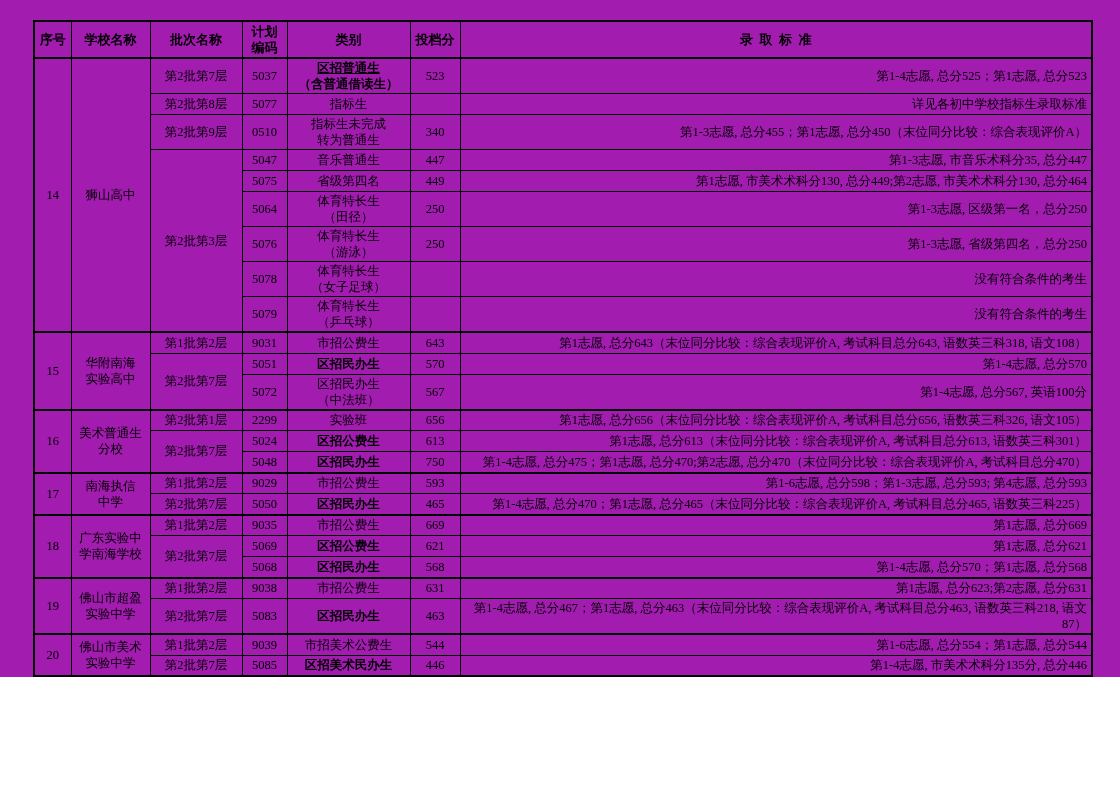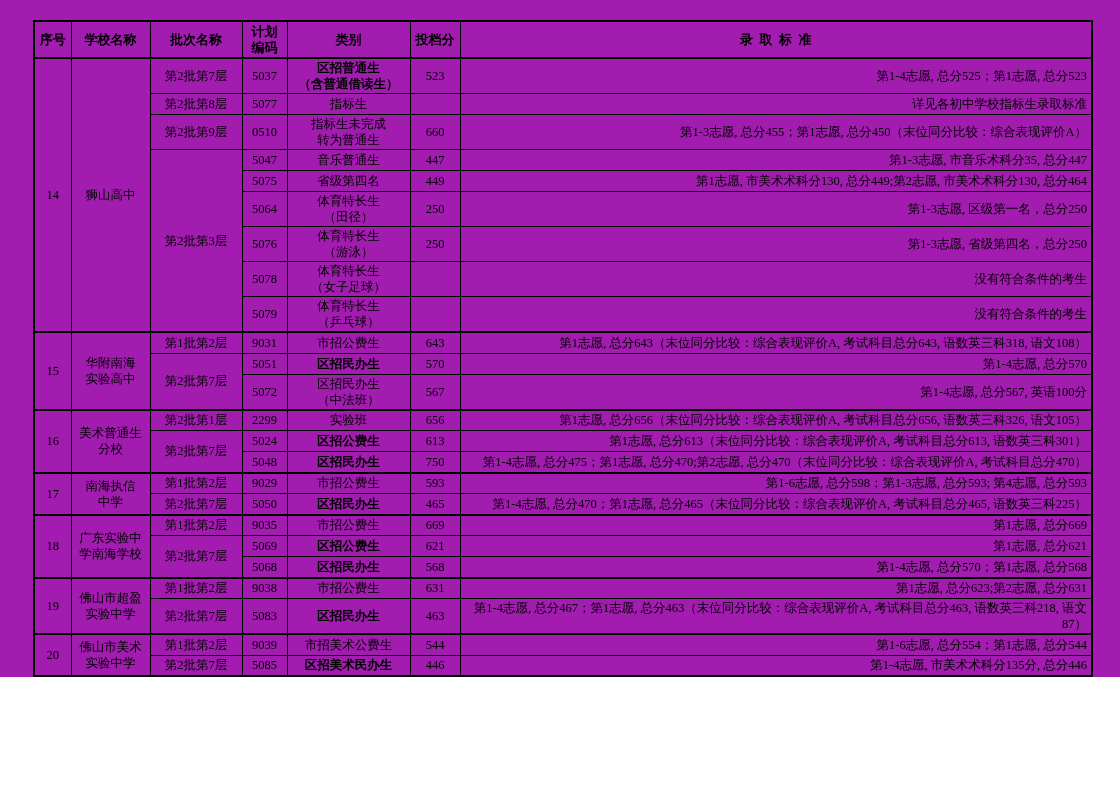--- a/index.html
+++ b/index.html
@@ -32,21 +32,21 @@
   thead tr { height: 37px; }
   th {
     font-weight: bold;
     font-size: 13px;
     white-space: pre-wrap;
     border-bottom: 2px solid #000;
   }
   tbody tr { height: 21px; }
   td.left { text-align: right; padding-left: 4px; padding-right: 4px; }
   td.bold { font-weight: bold; }
-  .u { }
+  .u { text-decoration: underline; }
   tr.school-start td { border-top: 2px solid #000; }
 
   .footer {
     position: absolute; top: 745px; left: 0;
     width: 100%;
     text-align: center;
     font-size: 19px;
     letter-spacing: 1px;
   }
 </style>
@@ -93,21 +93,21 @@
           <td>5077</td>
           <td>指标生</td>
           <td></td>
           <td class="left">详见各初中学校指标生录取标准</td>
         </tr>
         <tr>
           <td>第2批第9层</td>
           <td>0510</td>
           <td>指标生未完成
 转为普通生</td>
-          <td>660</td>
+          <td>340</td>
           <td class="left">第1-3志愿, 总分455；第1志愿, 总分450（末位同分比较：综合表现评价A）</td>
         </tr>
         <tr>
           <td rowspan="6">第2批第3层</td>
           <td>5047</td>
           <td>音乐普通生</td>
           <td>447</td>
           <td class="left">第1-3志愿, 市音乐术科分35, 总分447</td>
         </tr>
         <tr>

